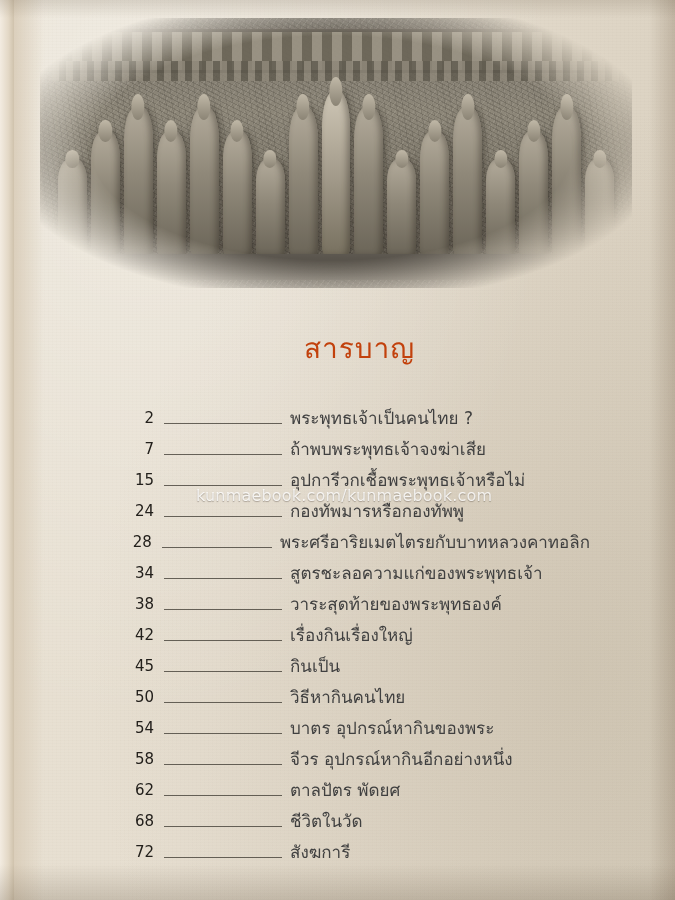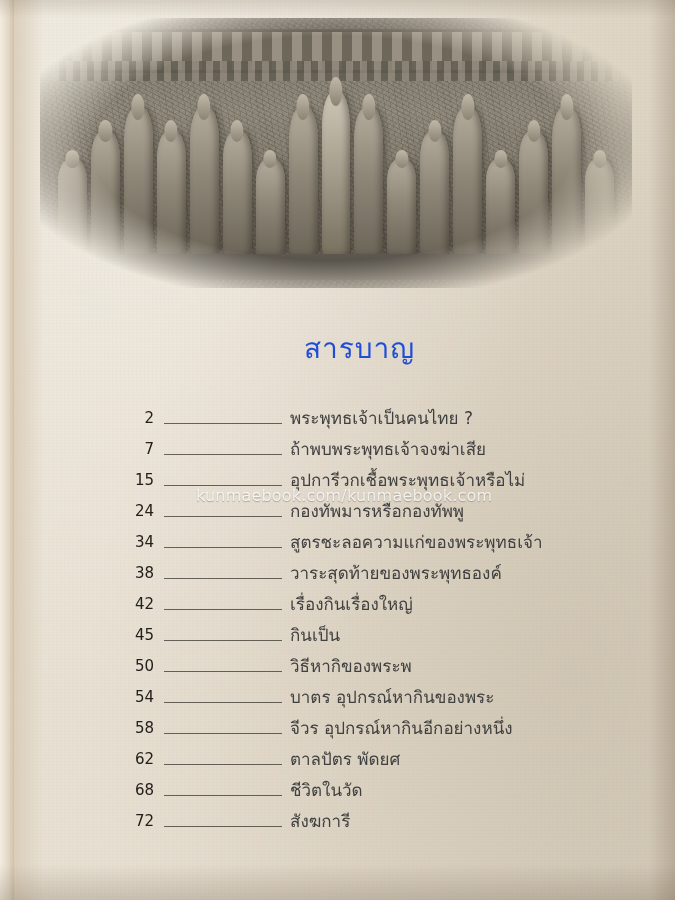--- a/index.html
+++ b/index.html
@@ -151,21 +151,21 @@
   }
 
   
   .toc-title {
     position: absolute;
     left: 0; right: 0;
     top: 326px;
     text-align: center;
     font-family: "DejaVu Sans", sans-serif;
     font-size: 28px;
-    color: #1d4ed8;
+    color: #c2410c;
     letter-spacing: 1px;
     margin-left: 44px;
   }
 
   
   .toc {
     position: absolute;
     left: 120px;
     top: 402px;
     width: 470px;
@@ -279,20 +279,25 @@
       <span class="entry">อุปการีวกเชื้อพระพุทธเจ้าหรือไม่</span>
     </div>
 
 
     <div class="toc-row">
       <span class="pg">24</span>
       <span class="leader"></span>
       <span class="entry">กองทัพมารหรือกองทัพพู</span>
     </div>
 
+    <div class="toc-row">
+      <span class="pg">28</span>
+      <span class="leader"></span>
+      <span class="entry">พระศรีอาริยเมตไตรยกับบาทหลวงคาทอลิก</span>
+    </div>
 
     <div class="toc-row">
       <span class="pg">34</span>
       <span class="leader"></span>
       <span class="entry">สูตรชะลอความแก่ของพระพุทธเจ้า</span>
     </div>
 
     <div class="toc-row">
       <span class="pg">38</span>
       <span class="leader"></span>
@@ -307,21 +312,21 @@
 
     <div class="toc-row">
       <span class="pg">45</span>
       <span class="leader"></span>
       <span class="entry">กินเป็น</span>
     </div>
 
     <div class="toc-row">
       <span class="pg">50</span>
       <span class="leader"></span>
-      <span class="entry">วิธีหากิของพระพ</span>
+      <span class="entry">วิธีหากินคนไทย</span>
     </div>
 
     <div class="toc-row">
       <span class="pg">54</span>
       <span class="leader"></span>
       <span class="entry">บาตร  อุปกรณ์หากินของพระ</span>
     </div>
 
     <div class="toc-row">
       <span class="pg">58</span>

